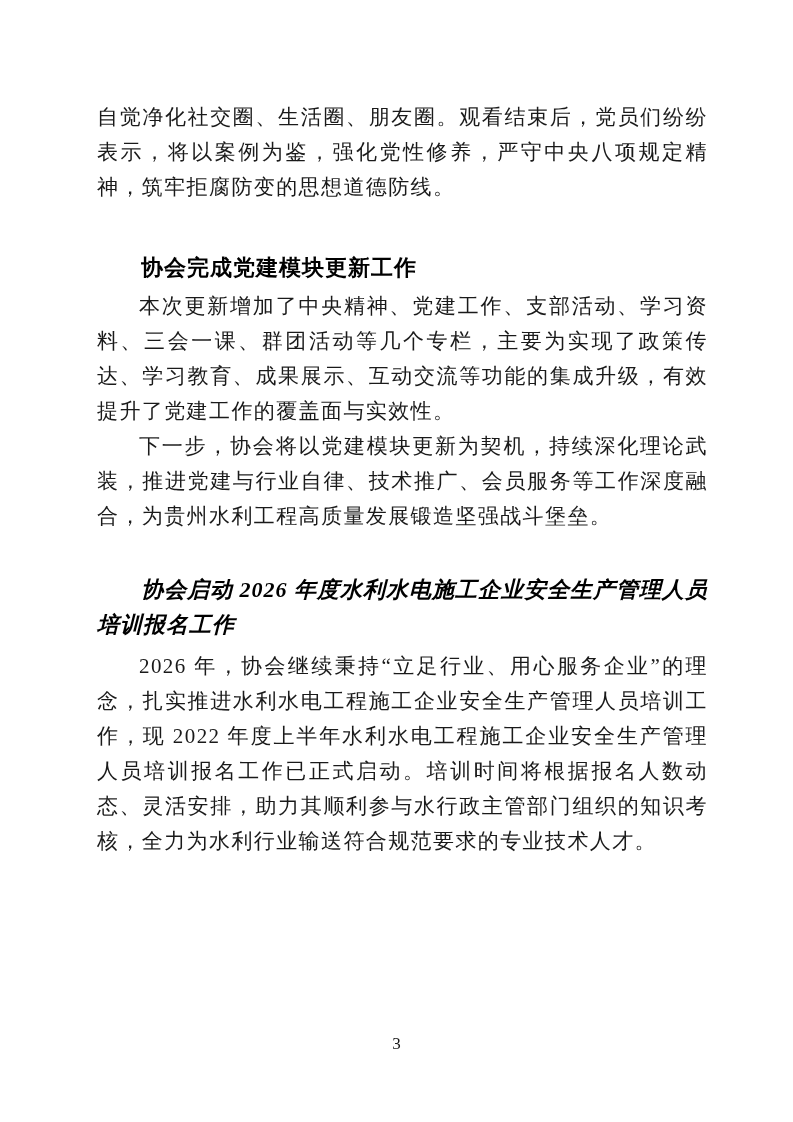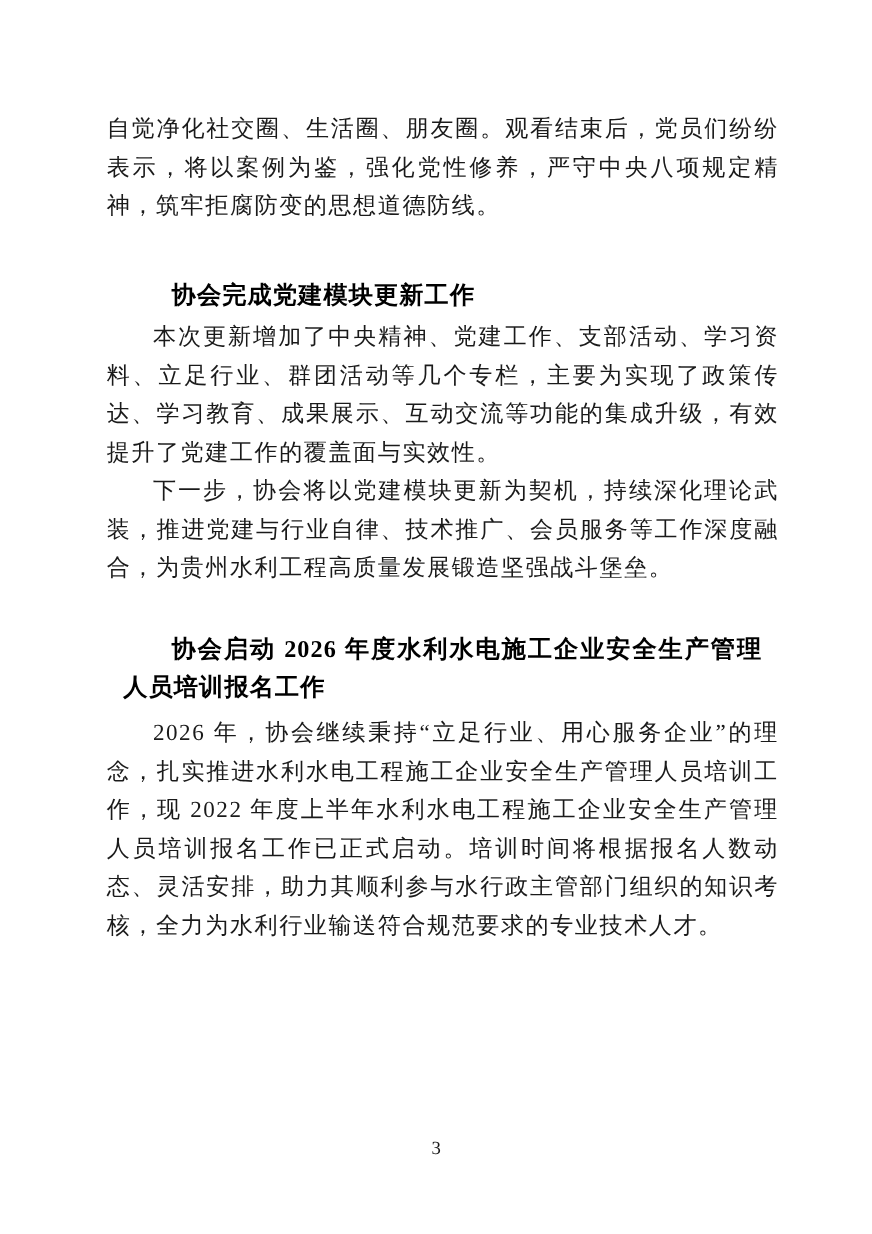--- a/index.html
+++ b/index.html
@@ -34,37 +34,38 @@
     letter-spacing: 1.4px;
     text-align: justify;
     text-justify: inter-character;
     text-indent: 2em;
     color: #1a1a1a;
   }
   .para.no-indent {
     text-indent: 0;
   }
   .heading {
-    margin: 15px;
+    margin: 0;
     font-size: 22px;
     font-weight: bold;
     line-height: 35px;
     letter-spacing: 1px;
     text-align: justify;
     text-justify: inter-character;
     text-indent: 2em;
     color: #000000;
   }
   .heading-1 {
     margin-top: 45px;
     margin-bottom: 4px;
   }
   .heading-2 {
     margin-top: 38px;
     margin-bottom: 7px;
+    font-style: italic;
   }
   .page-number {
     position: absolute;
     top: 1034px;
     left: 0;
     right: 0;
     text-align: center;
     font-size: 17px;
     line-height: 20px;
     color: #1a1a1a;
@@ -76,21 +77,21 @@
 
 <div class="page">
 
   <div class="content">
 
     <p class="para no-indent">自觉净化社交圈、生活圈、朋友圈。观看结束后，党员们纷纷表示，将以案例为鉴，强化党性修养，严守中央八项规定精神，筑牢拒腐防变的思想道德防线。</p>
 
     <h2 class="heading heading-1">协会完成党建模块更新工作</h2>
 
 
-    <p class="para">本次更新增加了中央精神、党建工作、支部活动、学习资料、立足行业、群团活动等几个专栏，主要为实现了政策传达、学习教育、成果展示、互动交流等功能的集成升级，有效提升了党建工作的覆盖面与实效性。</p>
+    <p class="para">本次更新增加了中央精神、党建工作、支部活动、学习资料、三会一课、群团活动等几个专栏，主要为实现了政策传达、学习教育、成果展示、互动交流等功能的集成升级，有效提升了党建工作的覆盖面与实效性。</p>
 
     <p class="para">下一步，协会将以党建模块更新为契机，持续深化理论武装，推进党建与行业自律、技术推广、会员服务等工作深度融合，为贵州水利工程高质量发展锻造坚强战斗堡垒。</p>
 
     <h2 class="heading heading-2">协会启动 2026 年度水利水电施工企业安全生产管理人员培训报名工作</h2>
 
     <p class="para">2026 年，协会继续秉持“立足行业、用心服务企业”的理念，扎实推进水利水电工程施工企业安全生产管理人员培训工作，现 2022 年度上半年水利水电工程施工企业安全生产管理人员培训报名工作已正式启动。培训时间将根据报名人数动态、灵活安排，助力其顺利参与水行政主管部门组织的知识考核，全力为水利行业输送符合规范要求的专业技术人才。</p>
 
   </div>
 
   <div class="page-number">3</div>

